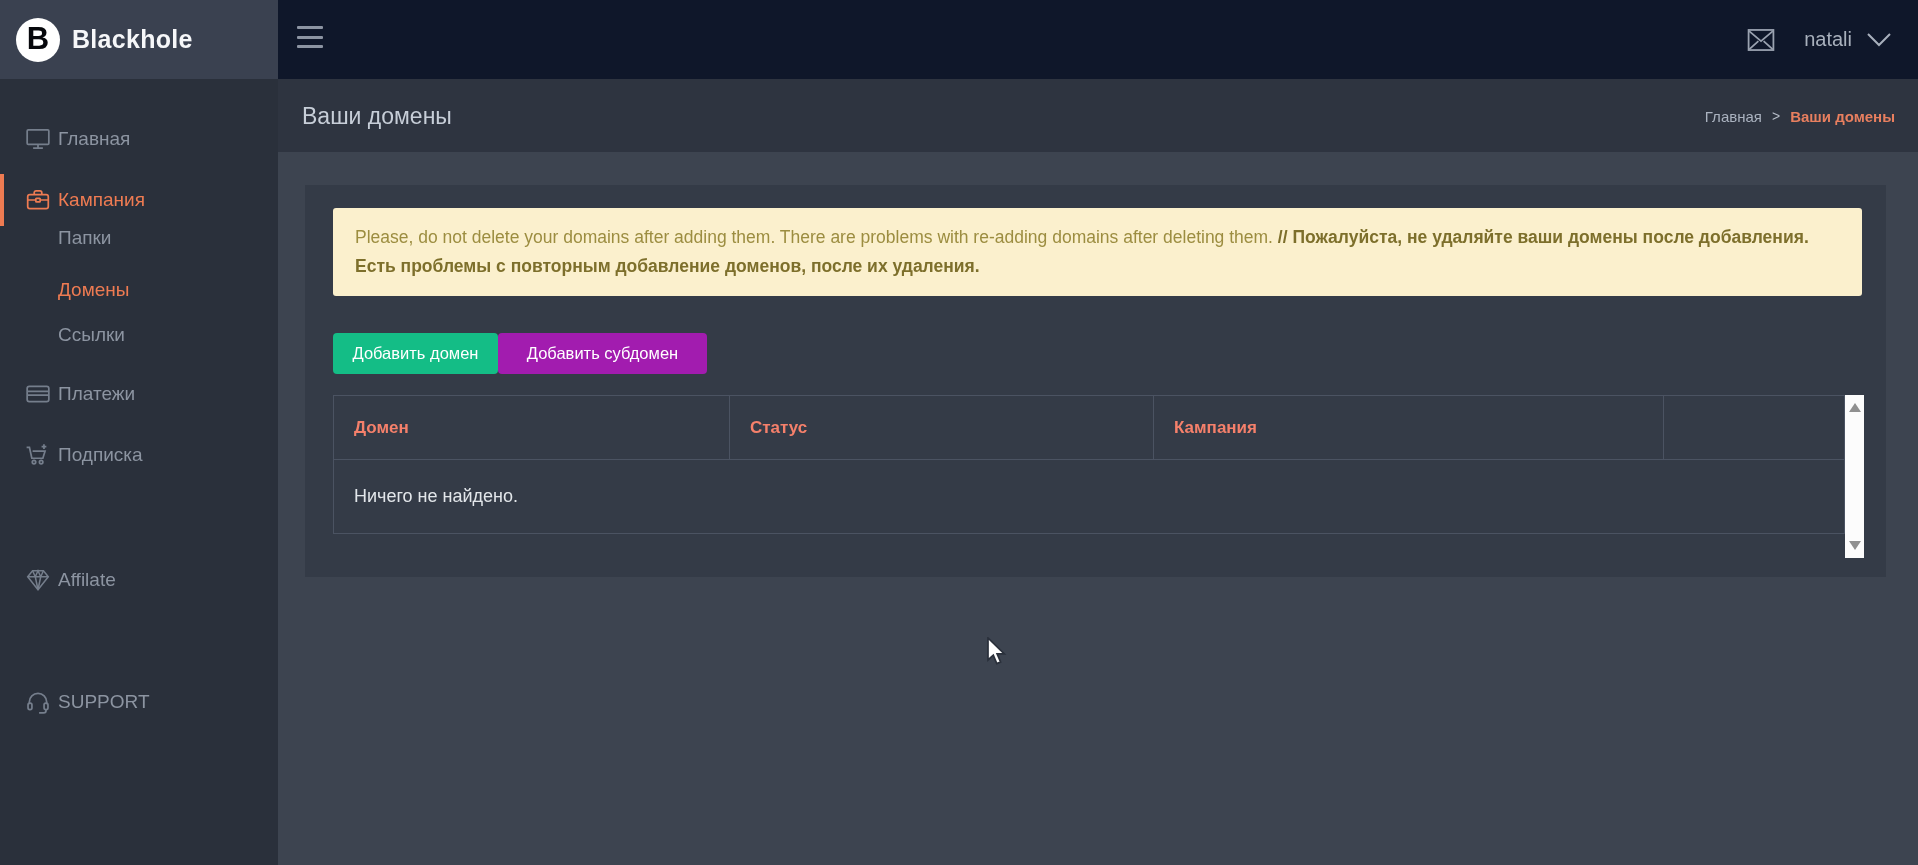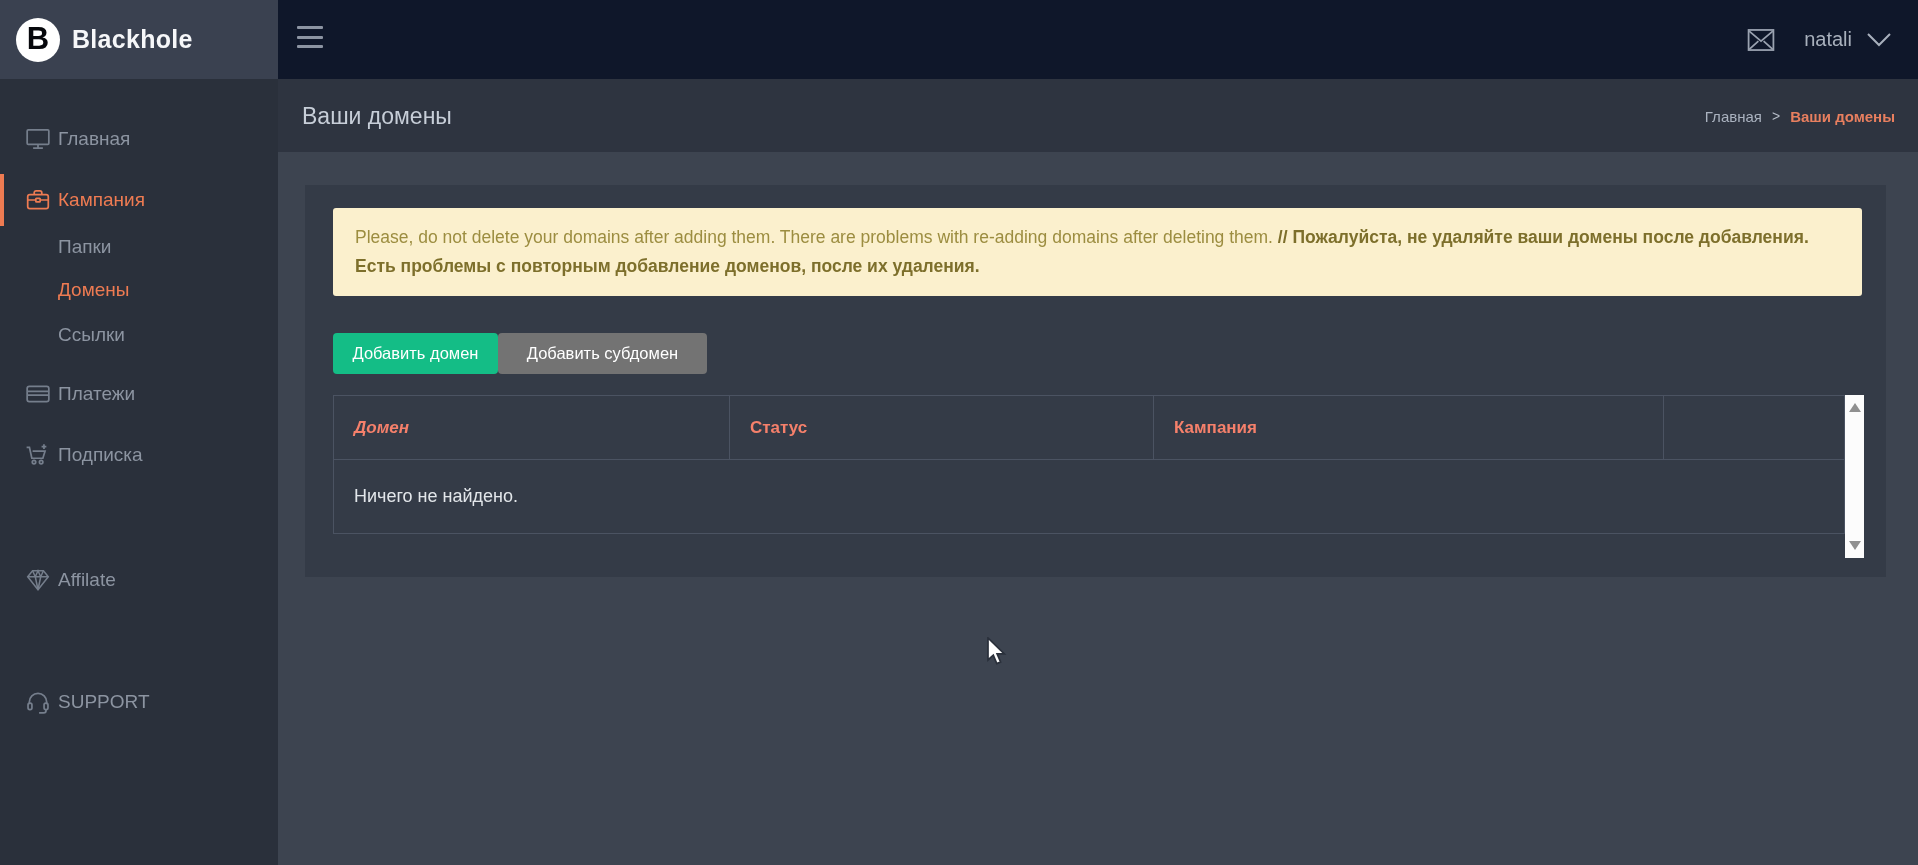--- a/index.html
+++ b/index.html
@@ -89,35 +89,35 @@
   }
   .alert b { color:#7d6f2b; }
 
   .btn-row { position:absolute; left:28px; top:148px; display:flex; }
   .btn {
     height:41px; border:none; border-radius:4px; color:#ffffff;
     font-size:16.5px; font-family:inherit; cursor:pointer;
     display:flex; align-items:center; justify-content:center;
   }
   .btn-green { width:165px; background:#14bd86; }
-  .btn-blue  { width:209px; background:#737373; }
+  .btn-blue  { width:209px; background:#a21caf; }
 
   
   .domains-table {
     position:absolute; left:28px; top:210px; width:1512px;
     border:1px solid #4b5362; border-bottom:none;
   }
   .thead { display:flex; height:64px; border-bottom:1px solid #4b5362; }
   .th {
     display:flex; align-items:center; padding-left:20px;
     color:#f5806b; font-weight:bold; font-size:17px;
     border-right:1px solid #4b5362;
   }
   .th:last-child { border-right:none; }
-  .th.c1 { width:396px;font-style:italic; } .th.c2 { width:510px; } .th.c3 { width:424px; } .th.c4 { flex:1; }
+  .th.c1 { width:396px; } .th.c2 { width:510px; } .th.c3 { width:424px; } .th.c4 { flex:1; }
   .tbody-row {
     height:74px; display:flex; align-items:center; padding-left:20px;
     color:#e2e6ea; font-size:18px; border-bottom:1px solid #4b5362;
   }
 
   .scrollbar {
     position:absolute; left:1540px; top:210px; width:19px; height:163px;
     background:#fcfcfc;
   }
   .sb-arrow-up, .sb-arrow-down {
@@ -182,21 +182,21 @@
       <svg width="26" height="24" viewBox="0 0 24 22" fill="none" stroke="currentColor" stroke-width="1.6">
         <rect x="2.5" y="6" width="19" height="13" rx="2"></rect>
         <path d="M8.5 6V4.2A1.7 1.7 0 0 1 10.2 2.5h3.6A1.7 1.7 0 0 1 15.5 4.2V6"></path>
         <path d="M2.5 11h7.5M14 11h7.5"></path>
         <rect x="10" y="9.5" width="4" height="3.2" rx="0.6"></rect>
       </svg>
     </span>
     <span class="nav-label">Кампания</span>
   </div>
 
-  <div class="nav-item sub" style="top:146px">
+  <div class="nav-item sub" style="top:137px">
     <span class="nav-label">Папки</span>
   </div>
 
   <div class="nav-item sub active" style="top:189px">
     <span class="nav-label">Домены</span>
   </div>
 
   <div class="nav-item sub" style="top:234px">
     <span class="nav-label">Ссылки</span>
   </div>

